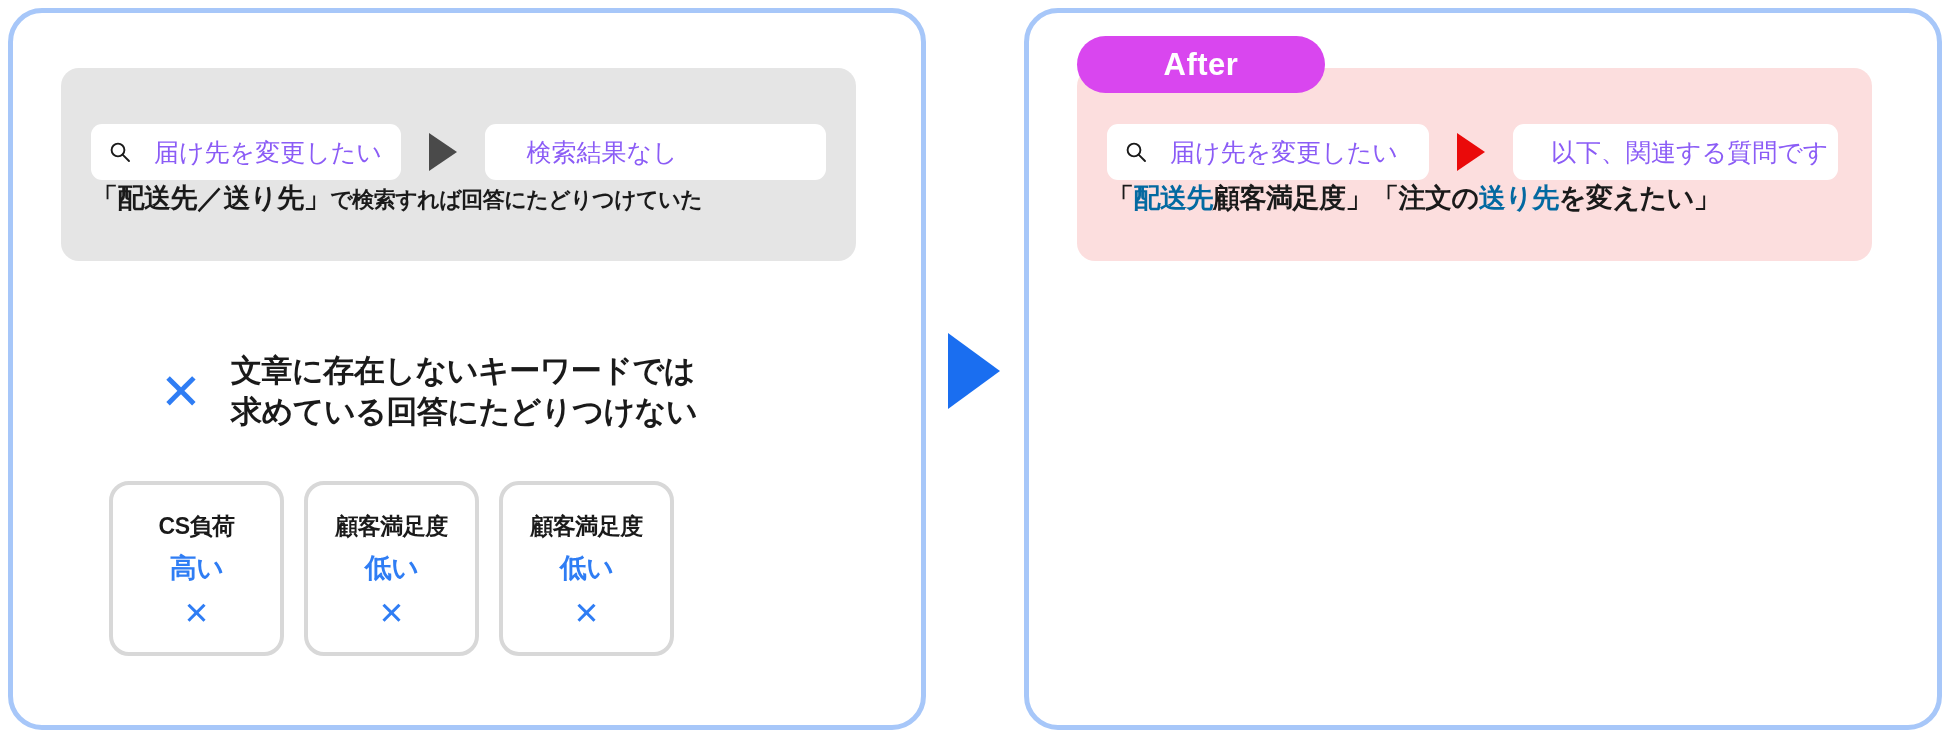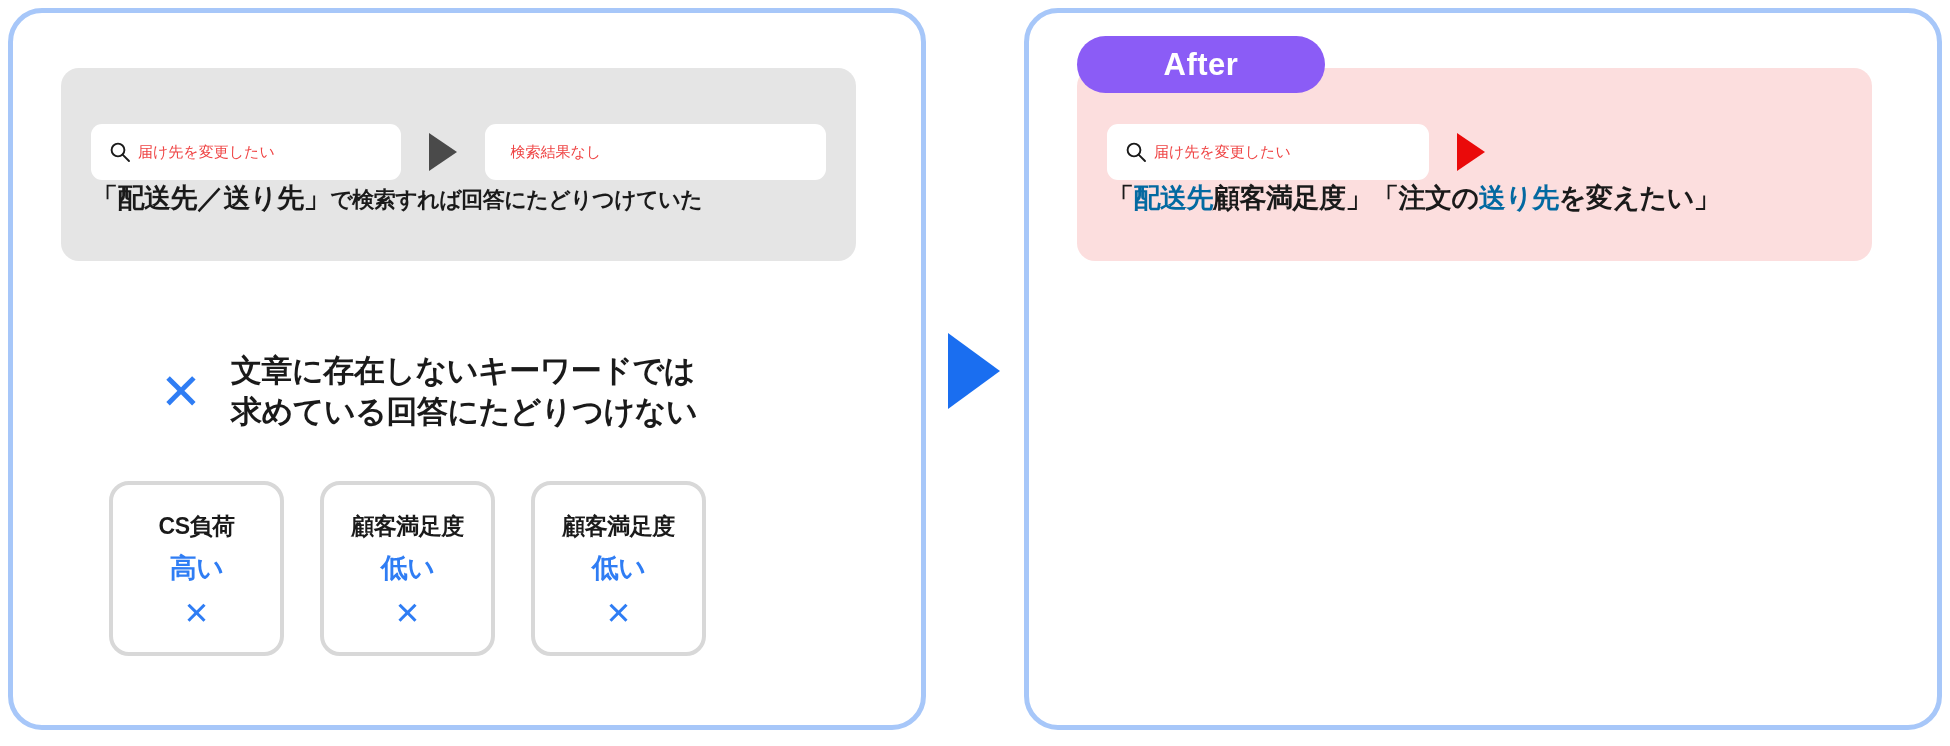--- a/index.html
+++ b/index.html
@@ -60,21 +60,21 @@
     border-radius: 29px;
     color: #ffffff;
     font-size: 31px;
     font-weight: bold;
     letter-spacing: 0.5px;
     z-index: 5;
     padding: 0 26px;
     box-sizing: border-box;
   }
   .pill-before { background: #434343; }
-  .pill-after  { background: #8b5cf6; }
+  .pill-after  { background: #d946ef; }
 
   
   .tintbox {
     position: absolute;
     left: 48px;
     top: 55px;
     width: 795px;
     height: 193px;
     border-radius: 18px;
     box-sizing: border-box;
@@ -95,24 +95,25 @@
     background: #ffffff;
     border-radius: 11px;
     height: 56px;
     box-sizing: border-box;
   }
   .qbox-search { width: 322px; padding-left: 18px; }
   .qbox-result { width: 355px; padding-left: 26px; }
   .qbox-result-after { width: 325px; padding-left: 22px; }
 
   .q-text {
-    font-size: 15px;
-    color: #ef4444;
+    font-size: 25px;
+    color: #8b5cf6;
     font-weight: 500;
     white-space: nowrap;
+    margin-left: 16px;
   }
   .search-icon {
     display: inline-block;
     width: 22px;
     height: 22px;
     margin-right: 7px;
     flex: 0 0 auto;
   }
   .search-icon svg { display: block; }
 
@@ -175,21 +176,21 @@
     letter-spacing: -0.5px;
     white-space: nowrap;
   }
 
   
   .cards {
     position: absolute;
     top: 468px;
     left: 96px;
     display: flex;
-    gap: 36px;
+    gap: 20px;
   }
   .card {
     width: 175px;
     height: 175px;
     border-radius: 20px;
     background: #ffffff;
     box-sizing: border-box;
     display: flex;
     flex-direction: column;
     align-items: center;
@@ -317,20 +318,23 @@
             <svg width="22" height="22" viewBox="0 0 22 22">
               <circle cx="9" cy="9" r="6.4" fill="none" stroke="#1a1a1a" stroke-width="1.9"></circle>
               <line x1="13.6" y1="13.6" x2="20" y2="20" stroke="#1a1a1a" stroke-width="1.9" stroke-linecap="round"></line>
             </svg>
           </span>
           <span class="q-text">届け先を変更したい</span>
         </div>
 
         <div class="mini-arrow mini-arrow-red"></div>
 
+        <div class="qbox qbox-result-after">
+          <span class="q-text">以下、関連する質問です</span>
+        </div>
 
       </div>
 
       <div class="caption caption-after">
         <span class="big">「</span><span class="big redword">配送先</span><span class="big">顧客満足度」</span><span class="big">「注文の</span><span class="big redword">送り先</span><span class="big">を変えたい」</span>
       </div>
 
     </div>
 
   </div>

